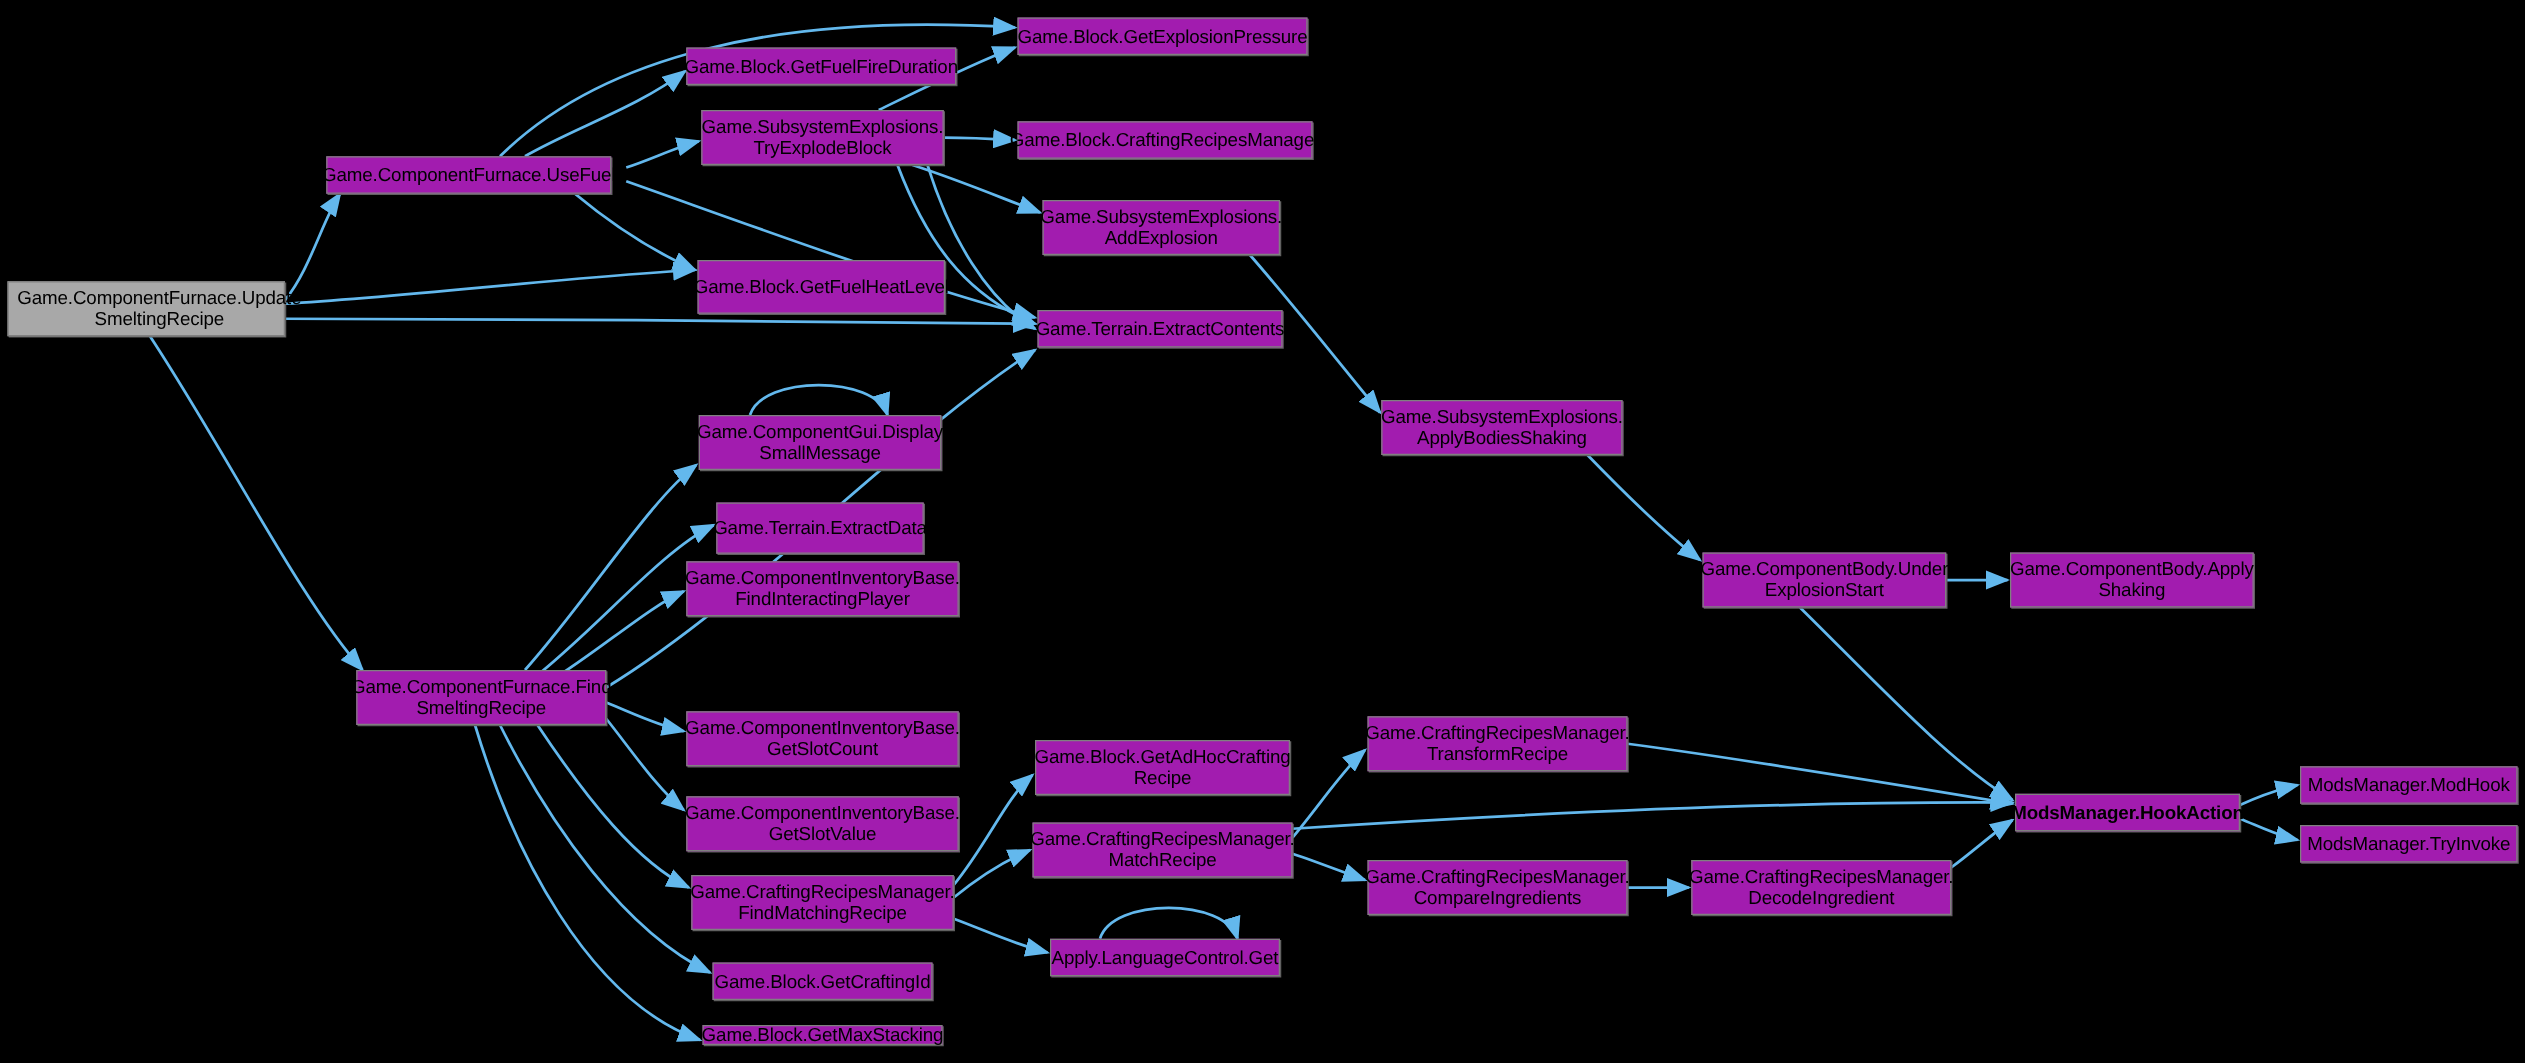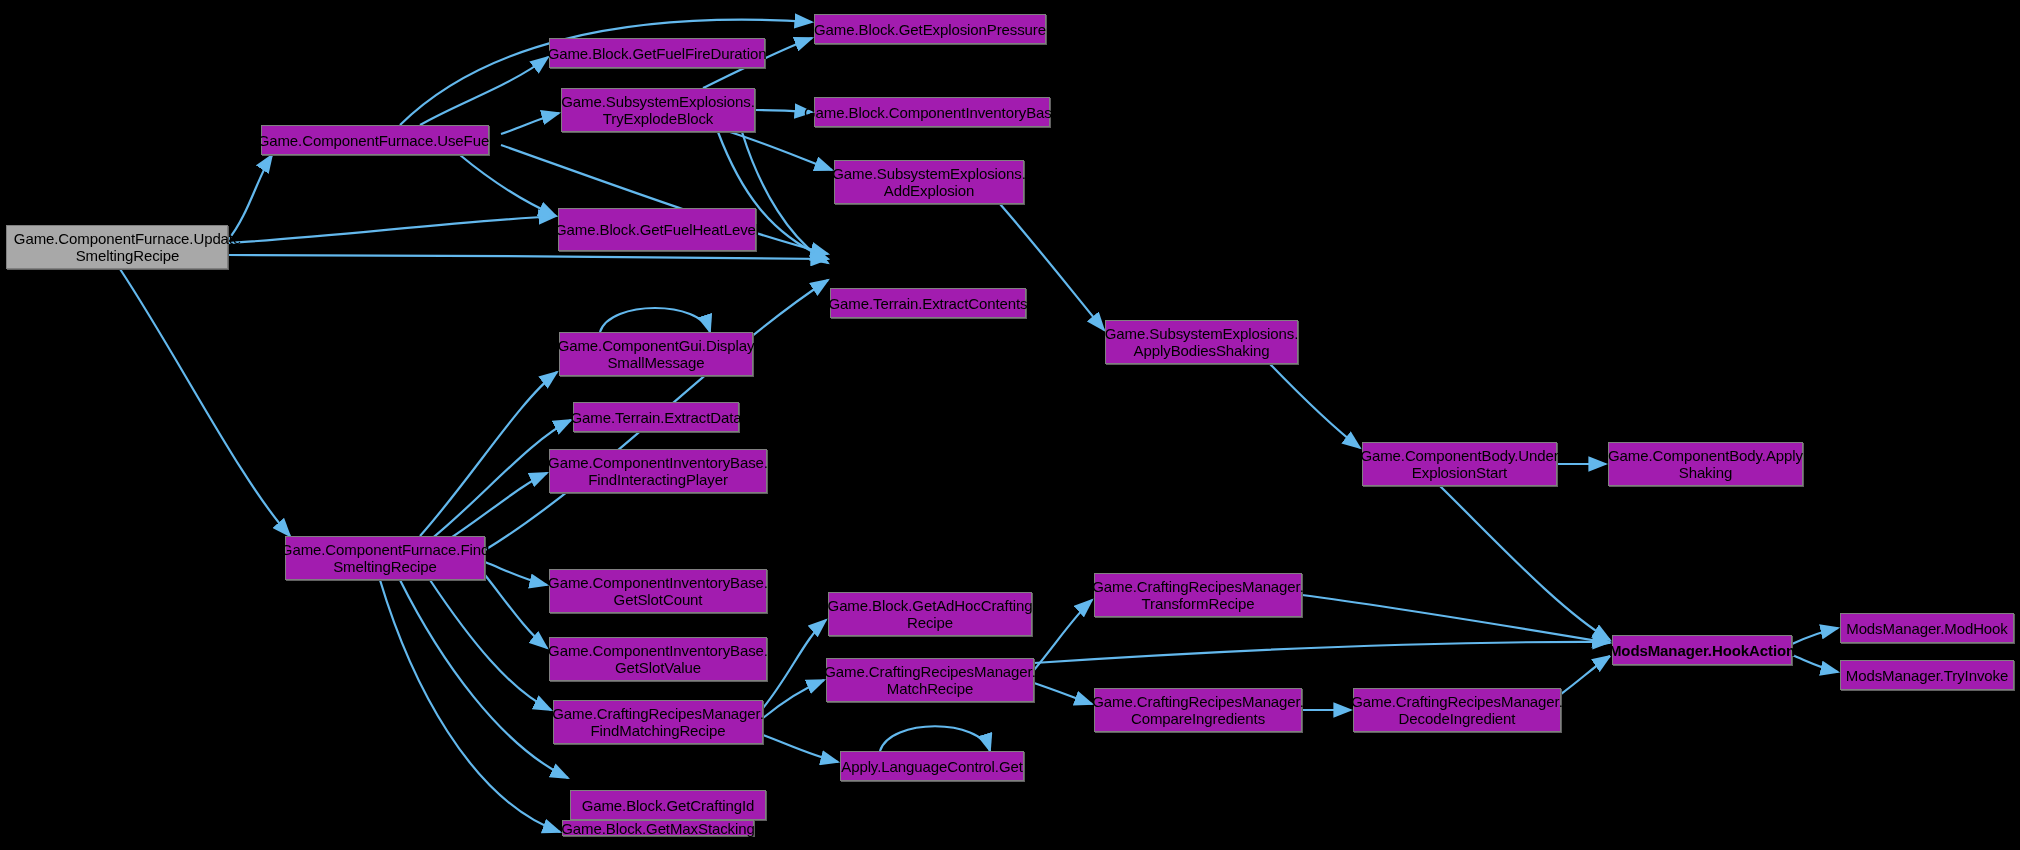--- a/index.html
+++ b/index.html
@@ -99,45 +99,45 @@
       </g>
   </svg>
   <div id="node-layer">
       <div class="node highlight" style="left: 6px; top: 225px; width: 222px; height: 44px;">Game.ComponentFurnace.Update
 SmeltingRecipe</div>
       <div class="node" style="left: 261px; top: 125px; width: 228px; height: 30px;">Game.ComponentFurnace.UseFuel</div>
       <div class="node" style="left: 549px; top: 38px; width: 216px; height: 30px;">Game.Block.GetFuelFireDuration</div>
       <div class="node" style="left: 561px; top: 88px; width: 194px; height: 44px;">Game.SubsystemExplosions.
 TryExplodeBlock</div>
       <div class="node" style="left: 814px; top: 14px; width: 232px; height: 30px;">Game.Block.GetExplosionPressure</div>
-      <div class="node" style="left: 814px; top: 97px; width: 236px; height: 30px;">Game.Block.ComponentInventoryBase</div>
+      <div class="node" style="left: 814px; top: 97px; width: 236px; height: 30px;">Game.Block.CraftingRecipesManager</div>
       <div class="node" style="left: 834px; top: 160px; width: 190px; height: 44px;">Game.SubsystemExplosions.
 AddExplosion</div>
       <div class="node" style="left: 558px; top: 208px; width: 198px; height: 43px;">Game.Block.GetFuelHeatLevel</div>
-      <div class="node" style="left: 830px; top: 248px; width: 196px; height: 30px; margin-top: 40px;">Game.Terrain.ExtractContents</div>
+      <div class="node" style="left: 830px; top: 248px; width: 196px; height: 30px;">Game.Terrain.ExtractContents</div>
       <div class="node" style="left: 1105px; top: 320px; width: 193px; height: 44px;">Game.SubsystemExplosions.
 ApplyBodiesShaking</div>
       <div class="node" style="left: 1362px; top: 442px; width: 195px; height: 44px;">Game.ComponentBody.Under
 ExplosionStart</div>
       <div class="node" style="left: 1608px; top: 442px; width: 195px; height: 44px;">Game.ComponentBody.Apply
 Shaking</div>
       <div class="node" style="left: 559px; top: 332px; width: 194px; height: 44px;">Game.ComponentGui.Display
 SmallMessage</div>
-      <div class="node" style="left: 573px; top: 402px; width: 166px; height: 30px;">Game.Terrain.ExtractData</div>
+      <div class="node" style="left: 573px; top: 402px; width: 166px; height: 41px;">Game.Terrain.ExtractData</div>
       <div class="node" style="left: 549px; top: 449px; width: 218px; height: 44px;">Game.ComponentInventoryBase.
 FindInteractingPlayer</div>
       <div class="node" style="left: 285px; top: 536px; width: 200px; height: 44px;">Game.ComponentFurnace.Find
 SmeltingRecipe</div>
       <div class="node" style="left: 549px; top: 569px; width: 218px; height: 44px;">Game.ComponentInventoryBase.
 GetSlotCount</div>
       <div class="node" style="left: 549px; top: 637px; width: 218px; height: 44px;">Game.ComponentInventoryBase.
 GetSlotValue</div>
       <div class="node" style="left: 553px; top: 700px; width: 210px; height: 44px;">Game.CraftingRecipesManager.
 FindMatchingRecipe</div>
-      <div class="node" style="left: 570px; top: 790px; width: 196px; height: 30px;">Game.Block.GetCraftingId</div>
+      <div class="node" style="left: 570px; top: 770px; width: 176px; height: 30px;">Game.Block.GetCraftingId</div>
       <div class="node" style="left: 562px; top: 820px; width: 192px; height: 16px;">Game.Block.GetMaxStacking</div>
       <div class="node" style="left: 828px; top: 592px; width: 204px; height: 44px;">Game.Block.GetAdHocCrafting
 Recipe</div>
       <div class="node" style="left: 826px; top: 658px; width: 208px; height: 44px;">Game.CraftingRecipesManager.
 MatchRecipe</div>
       <div class="node" style="left: 840px; top: 751px; width: 184px; height: 30px;">Apply.LanguageControl.Get</div>
       <div class="node" style="left: 1094px; top: 573px; width: 208px; height: 44px;">Game.CraftingRecipesManager.
 TransformRecipe</div>
       <div class="node" style="left: 1094px; top: 688px; width: 208px; height: 44px;">Game.CraftingRecipesManager.
 CompareIngredients</div>

